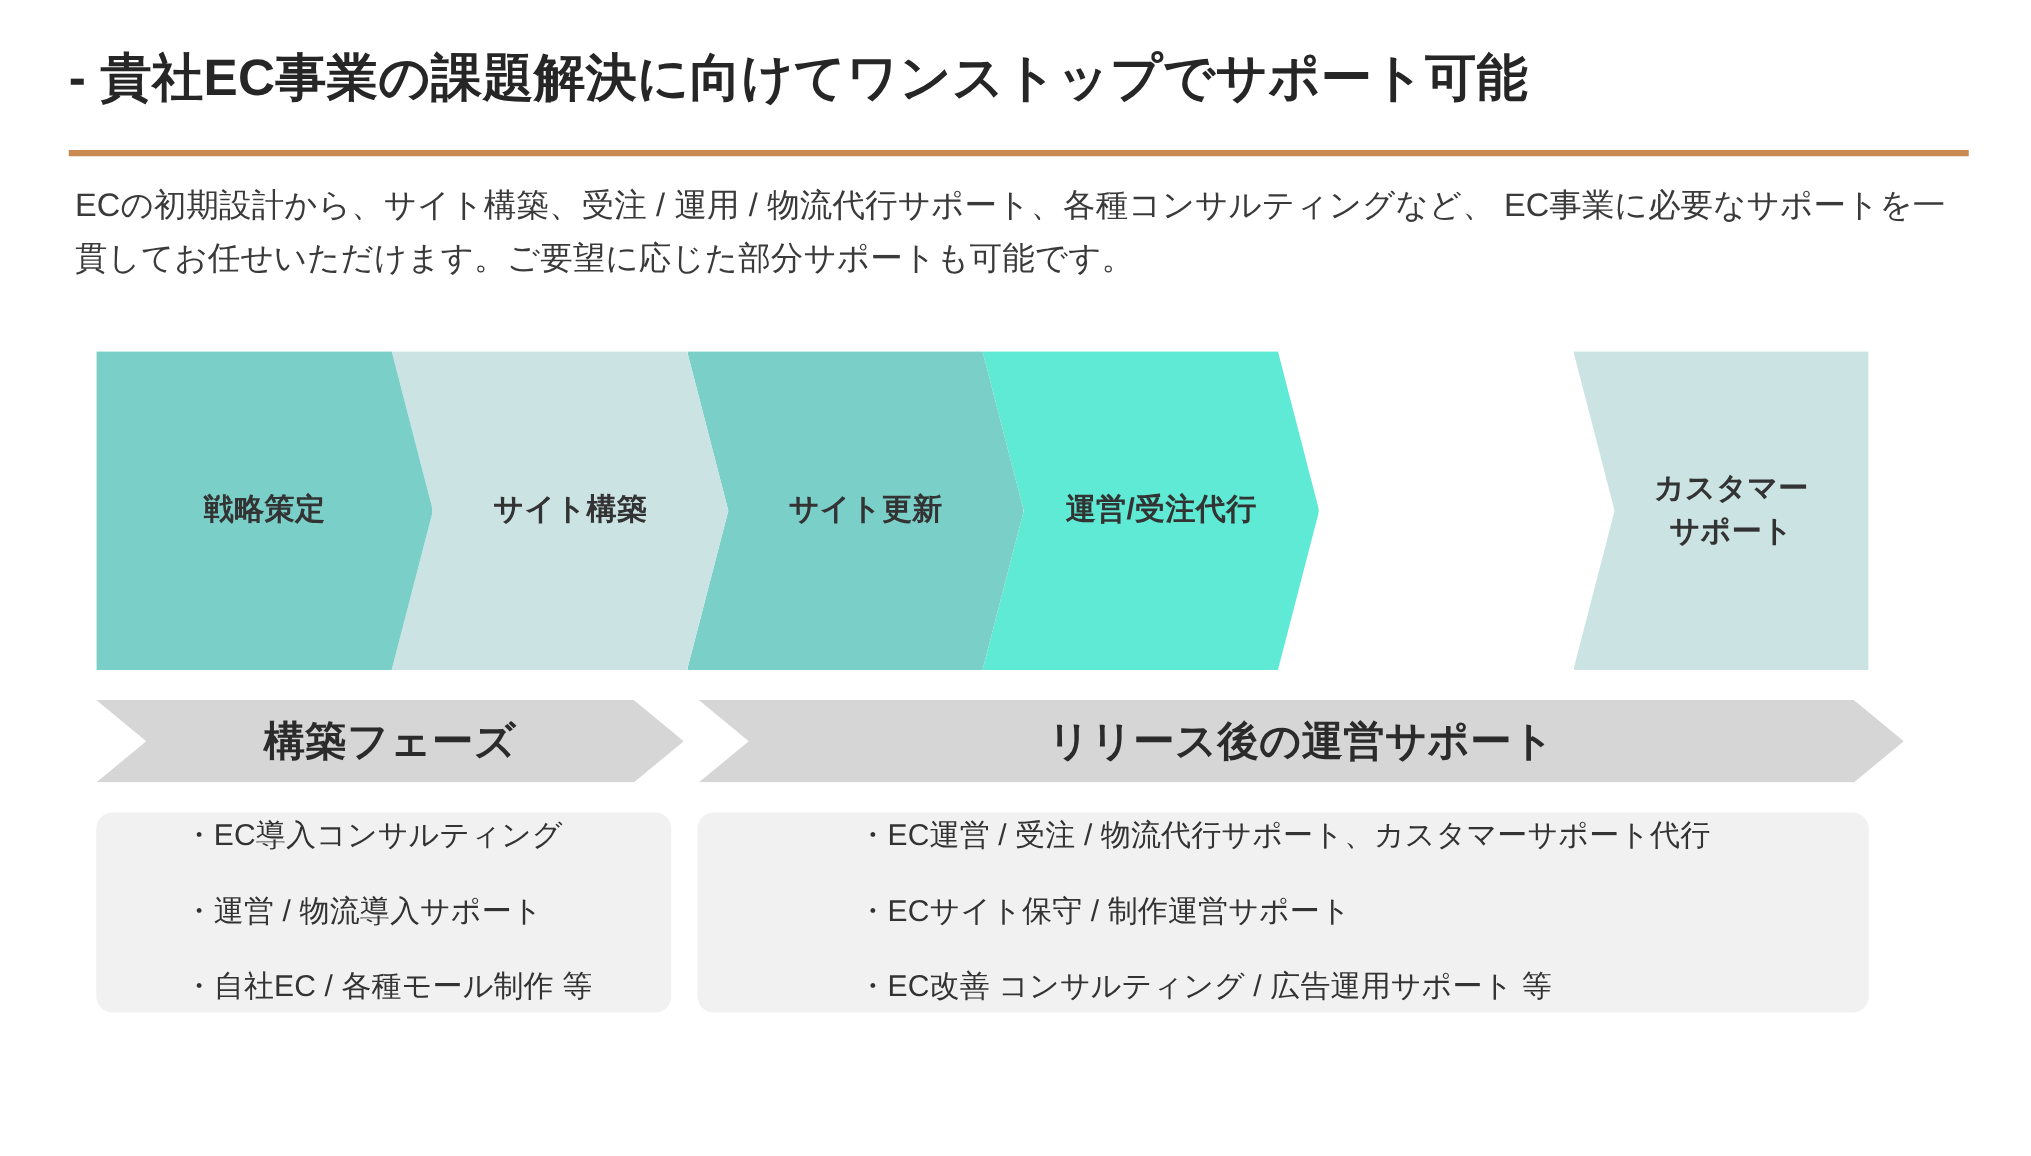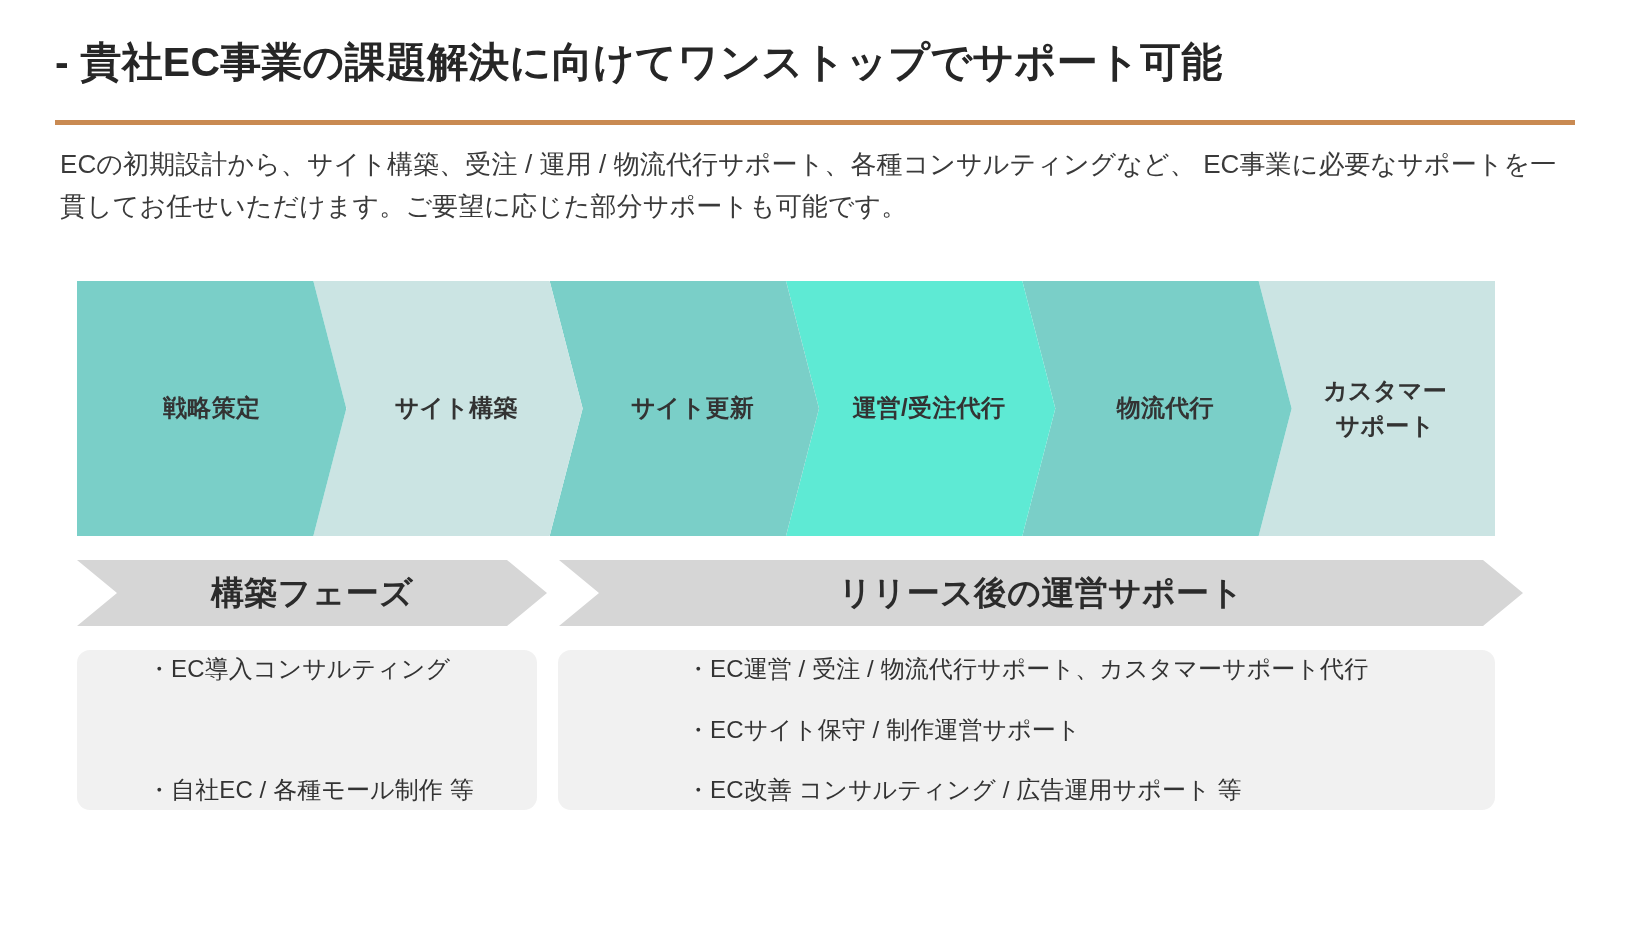--- a/index.html
+++ b/index.html
@@ -160,41 +160,39 @@
     </div>
     <div class="chev" style="left: 236.333px; width: 269.333px; z-index: 5; background: rgb(203, 228, 227); clip-path: polygon(0px 0px, 236.333px 0px, 269.333px 50%, 236.333px 100%, 0px 100%, 33px 50%);">
       <span class="chev-label" style="margin-left: 16.5px;">サイト構築</span>
     </div>
     <div class="chev" style="left: 472.667px; width: 269.333px; z-index: 4; background: rgb(122, 207, 200); clip-path: polygon(0px 0px, 236.333px 0px, 269.333px 50%, 236.333px 100%, 0px 100%, 33px 50%);">
       <span class="chev-label" style="margin-left: 16.5px;">サイト更新</span>
     </div>
     <div class="chev" style="left: 709px; width: 269.333px; z-index: 3; background: #5eead4; clip-path: polygon(0px 0px, 236.333px 0px, 269.333px 50%, 236.333px 100%, 0px 100%, 33px 50%);">
       <span class="chev-label" style="margin-left: 16.5px;">運営/受注代行</span>
     </div>
-    <div class="chev" style="left: 945.333px; width: 269.333px; z-index: 2; background: rgb(122, 207, 200); clip-path: polygon(0px 0px, 236.333px 0px, 269.333px 50%, 236.333px 100%, 0px 100%, 33px 50%);">
-      <span class="chev-label" style="margin-left: 16.5px;">物流代行</span>
-    </div>
     <div class="chev" style="left: 1181.67px; width: 236.333px; z-index: 1; background: rgb(203, 228, 227); clip-path: polygon(0px 0px, 236.333px 0px, 236.333px 50%, 236.333px 100%, 0px 100%, 33px 50%);">
       <span class="chev-label" style="margin-left: 16.5px;">カスタマー
 サポート</span>
     </div>
   </div>
 
 <div class="phase-row">
   <div class="phase-bar phase-a">
     <span class="phase-label">構築フェーズ</span>
   </div>
   <div class="phase-bar phase-b">
     <span class="phase-label">リリース後の運営サポート</span>
   </div>
 </div>
 
 <div class="boxes">
   <div class="bullet-box box-left">
     <div class="bullet-line">・EC導入コンサルティング</div>
+    <div class="bullet-line">・運営 / 物流導入サポート</div>
     <div class="bullet-line">・自社EC / 各種モール制作 等</div>
   </div>
   <div class="bullet-box box-right">
     <div class="bullet-line">・EC運営 / 受注 / 物流代行サポート、カスタマーサポート代行</div>
     <div class="bullet-line">・ECサイト保守 / 制作運営サポート</div>
     <div class="bullet-line">・EC改善 コンサルティング / 広告運用サポート 等</div>
   </div>
 </div>
 
 </body></html>

